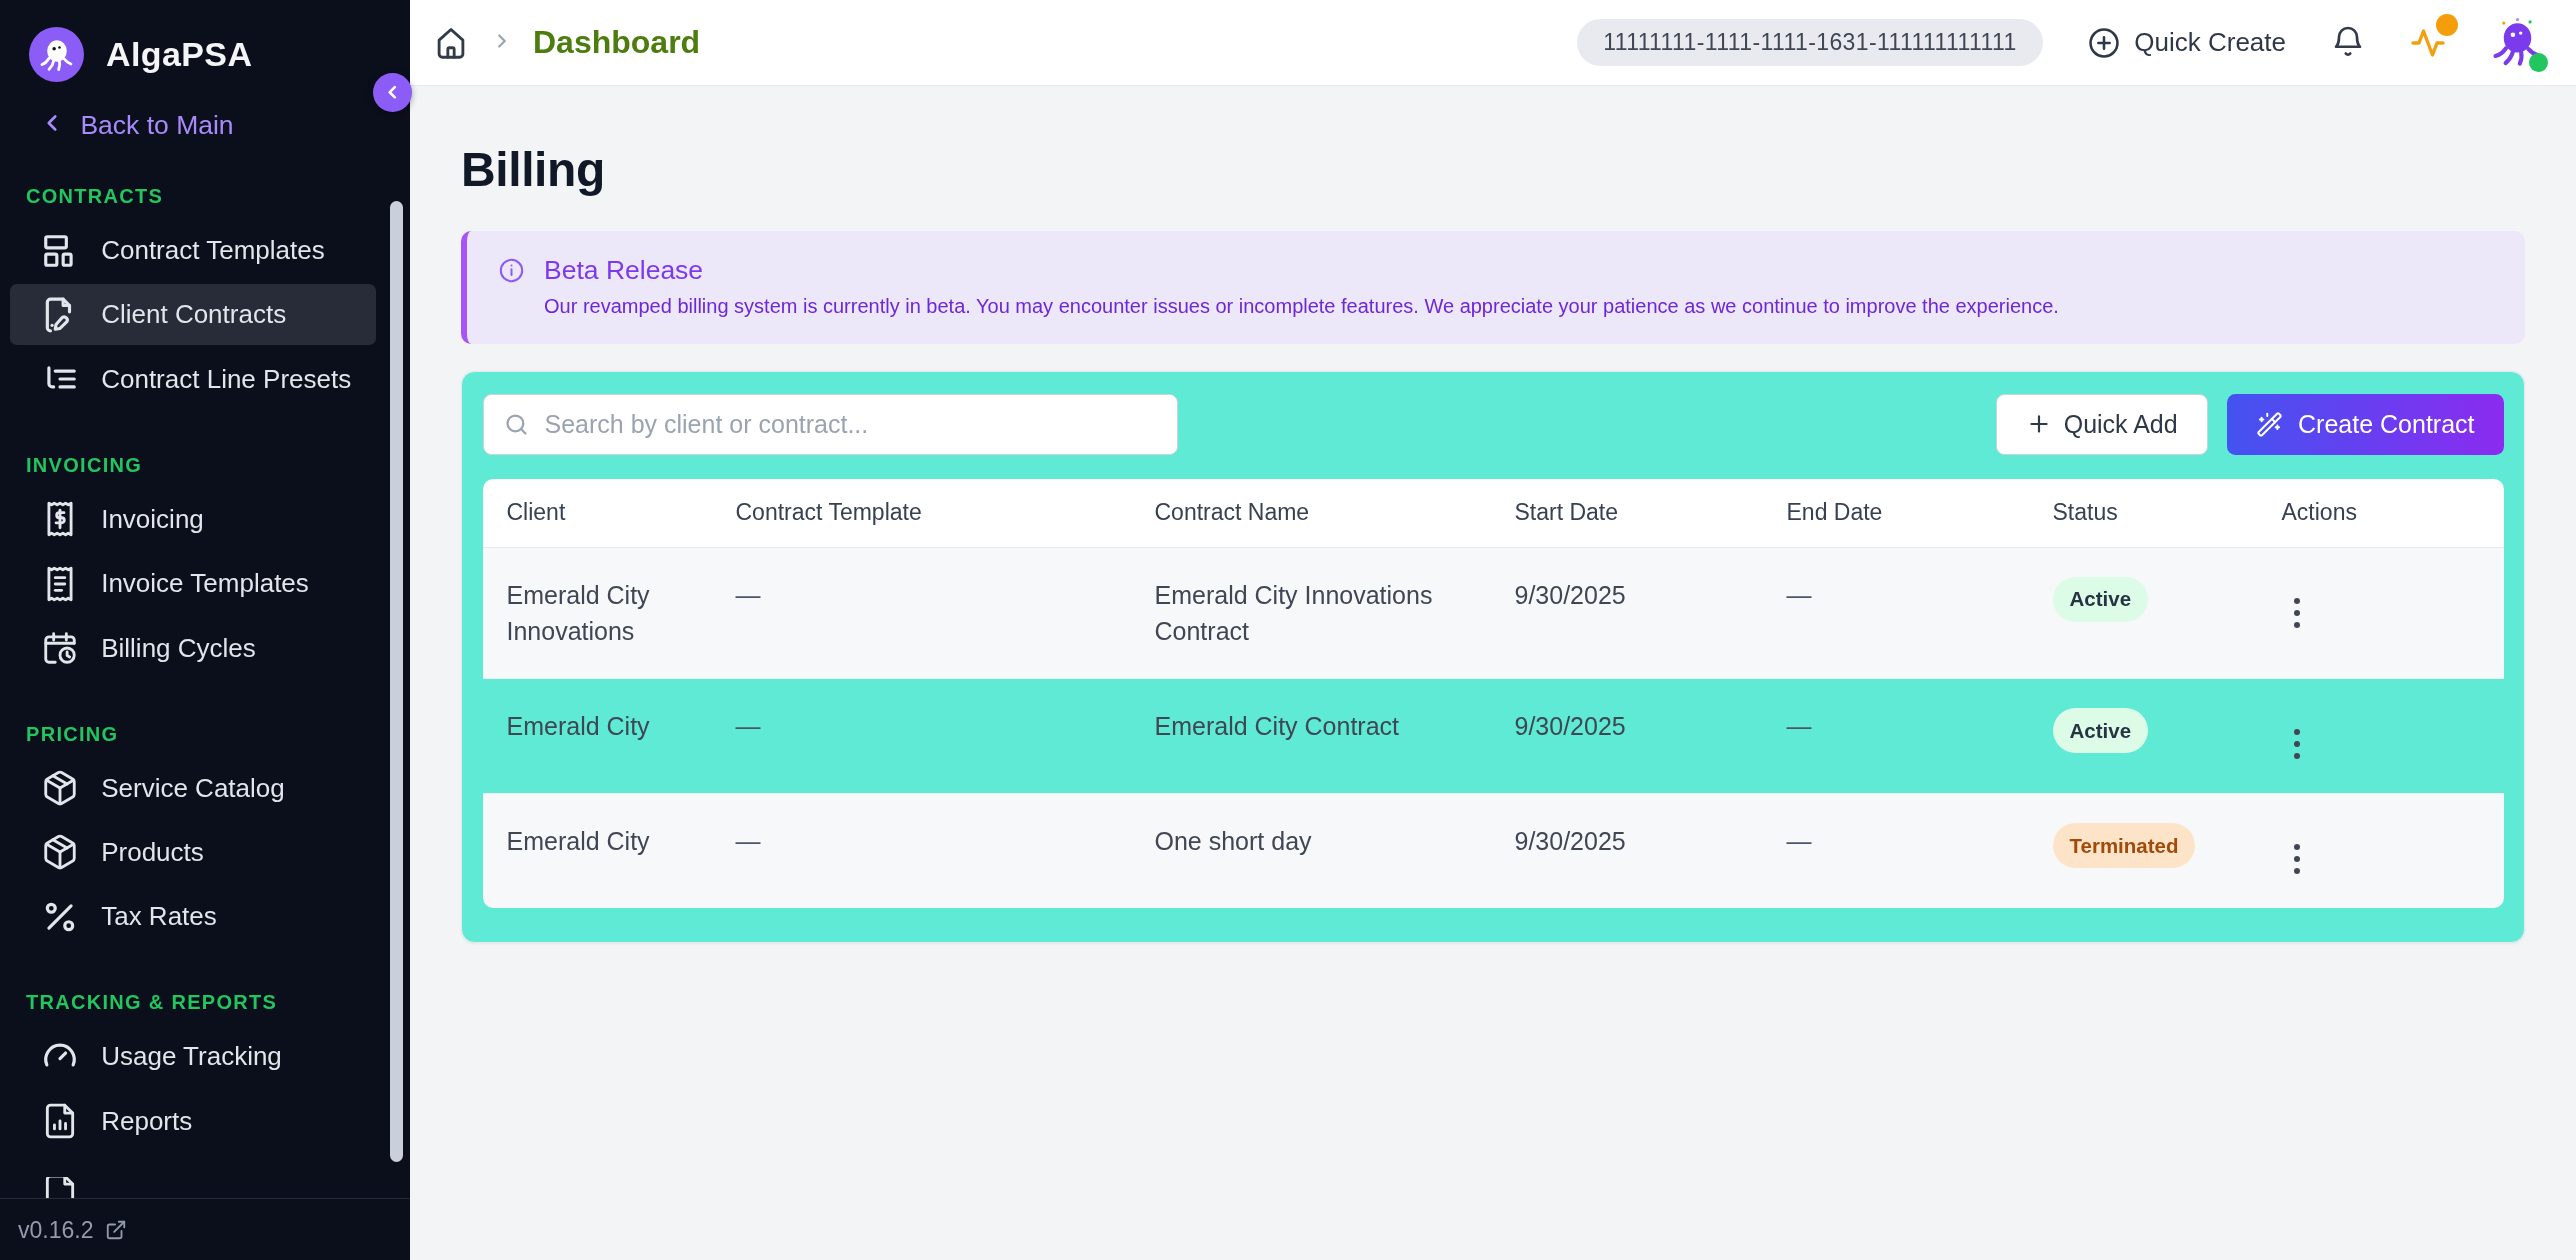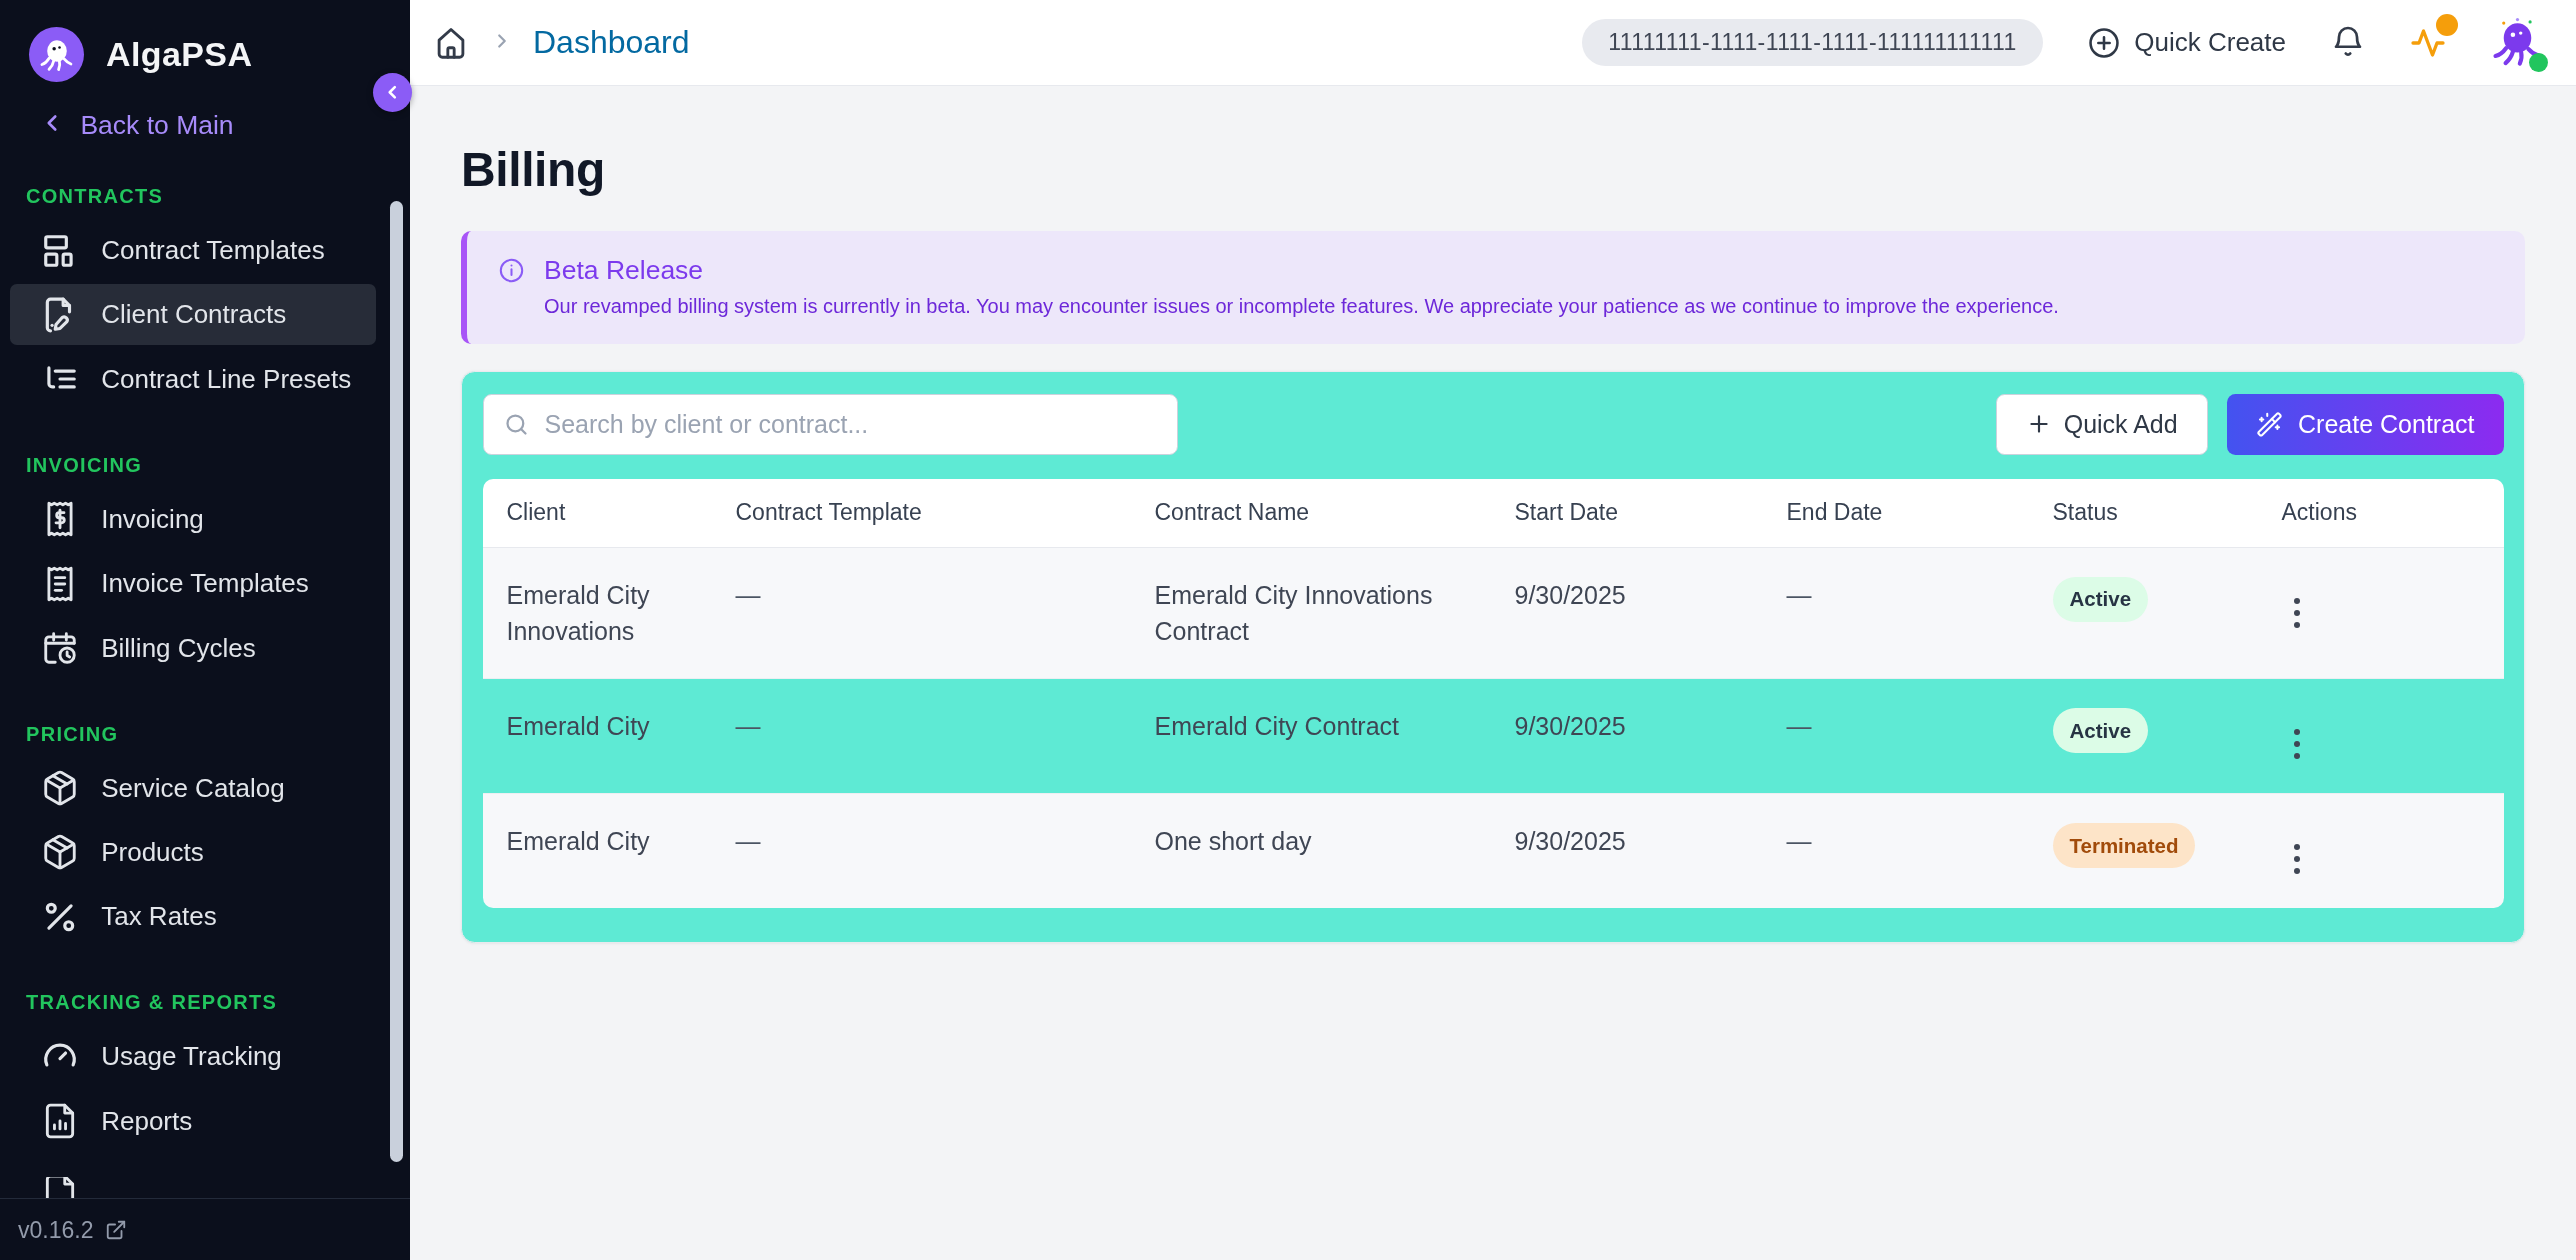--- a/index.html
+++ b/index.html
@@ -27,21 +27,21 @@
   .side-scrollbar { position:absolute; top:201px; right:6.8px; width:13px; height:961px; background:#C9D0DC; border-radius:6.8px; }
   .collapse-btn { position:absolute; top:73px; left:373px; width:39px; height:39px; border-radius:50%; background:var(--accent,#8B5CF6); display:flex; align-items:center; justify-content:center; z-index:60; box-shadow:0 1.7px 6.8px rgba(0,0,0,.35); cursor:pointer; }
   .collapse-btn svg { width:20.5px; height:20.5px; }
 
   
   .main-col { flex:1; display:flex; flex-direction:column; min-width:0; }
   .topbar { height:86px; background:#FFFFFF; border-bottom:0.9px solid #E7E9EE; display:flex; align-items:center; padding:0 31px 0 22px; }
   .crumbs { display:flex; align-items:center; gap:20.5px; }
   .crumbs .home svg { width:38px; height:38px; }
   .crumbs .sep svg { width:22px; height:22px; }
-  .crumb-current { font-size:32px; font-weight:400; color:#0369a1; }
+  .crumb-current { font-size:32px; font-weight:700; color:#4d7c0f; }
   .topbar-right { margin-left:auto; display:flex; align-items:center; gap:44px; }
   .tenant-pill { background:#E8EAEF; border-radius:853px; padding:10.2px 26px; font-size:23px; color:#3F4654; letter-spacing:0.4px; }
   .quick-create { display:flex; align-items:center; gap:13.7px; font-size:26px; font-weight:500; color:#2F3846; cursor:pointer; }
   .quick-create svg { width:34px; height:34px; }
   .icon-btn { position:relative; cursor:pointer; display:flex; }
   .icon-btn svg { width:36px; height:36px; }
   .pulse-dot { position:absolute; top:-10.2px; right:-12px; width:22px; height:22px; border-radius:50%; background:var(--orange,#F59E0B); }
   .avatar { position:relative; width:55px; height:55px; cursor:pointer; }
   .avatar svg { width:55px; height:55px; }
   .status-dot { position:absolute; right:-3.4px; bottom:-1.7px; width:19px; height:19px; border-radius:50%; background:var(--green,#22C55E); }
@@ -255,21 +255,21 @@
           </svg>
       </span>
       <span class="sep">
         <svg viewBox="0 0 24 24" fill="none" stroke="#9AA3B2" stroke-width="2.4" stroke-linecap="round" stroke-linejoin="round">
             <path d="m9 6 6 6-6 6"></path>
           </svg>
       </span>
       <span class="crumb-current">Dashboard</span>
     </div>
     <div class="topbar-right">
-      <span class="tenant-pill">11111111-1111-1111-1111-111111111111</span>
+      <span class="tenant-pill">11111111-1111-1111-1631-111111111111</span>
       <span class="quick-create">
         <svg viewBox="0 0 24 24" fill="none" stroke="#2F3846" stroke-width="1.8" stroke-linecap="round" stroke-linejoin="round">
             <circle cx="12" cy="12" r="9.5"></circle>
             <path d="M12 8v8M8 12h8"></path>
           </svg>
         <span>Quick Create</span>
       </span>
       <span class="icon-btn">
         <svg viewBox="0 0 24 24" fill="none" stroke="#333B49" stroke-width="1.8" stroke-linecap="round" stroke-linejoin="round">
             <path d="M6 8a6 6 0 0 1 12 0c0 5 2 6.5 2 6.5H4S6 13 6 8"></path>

